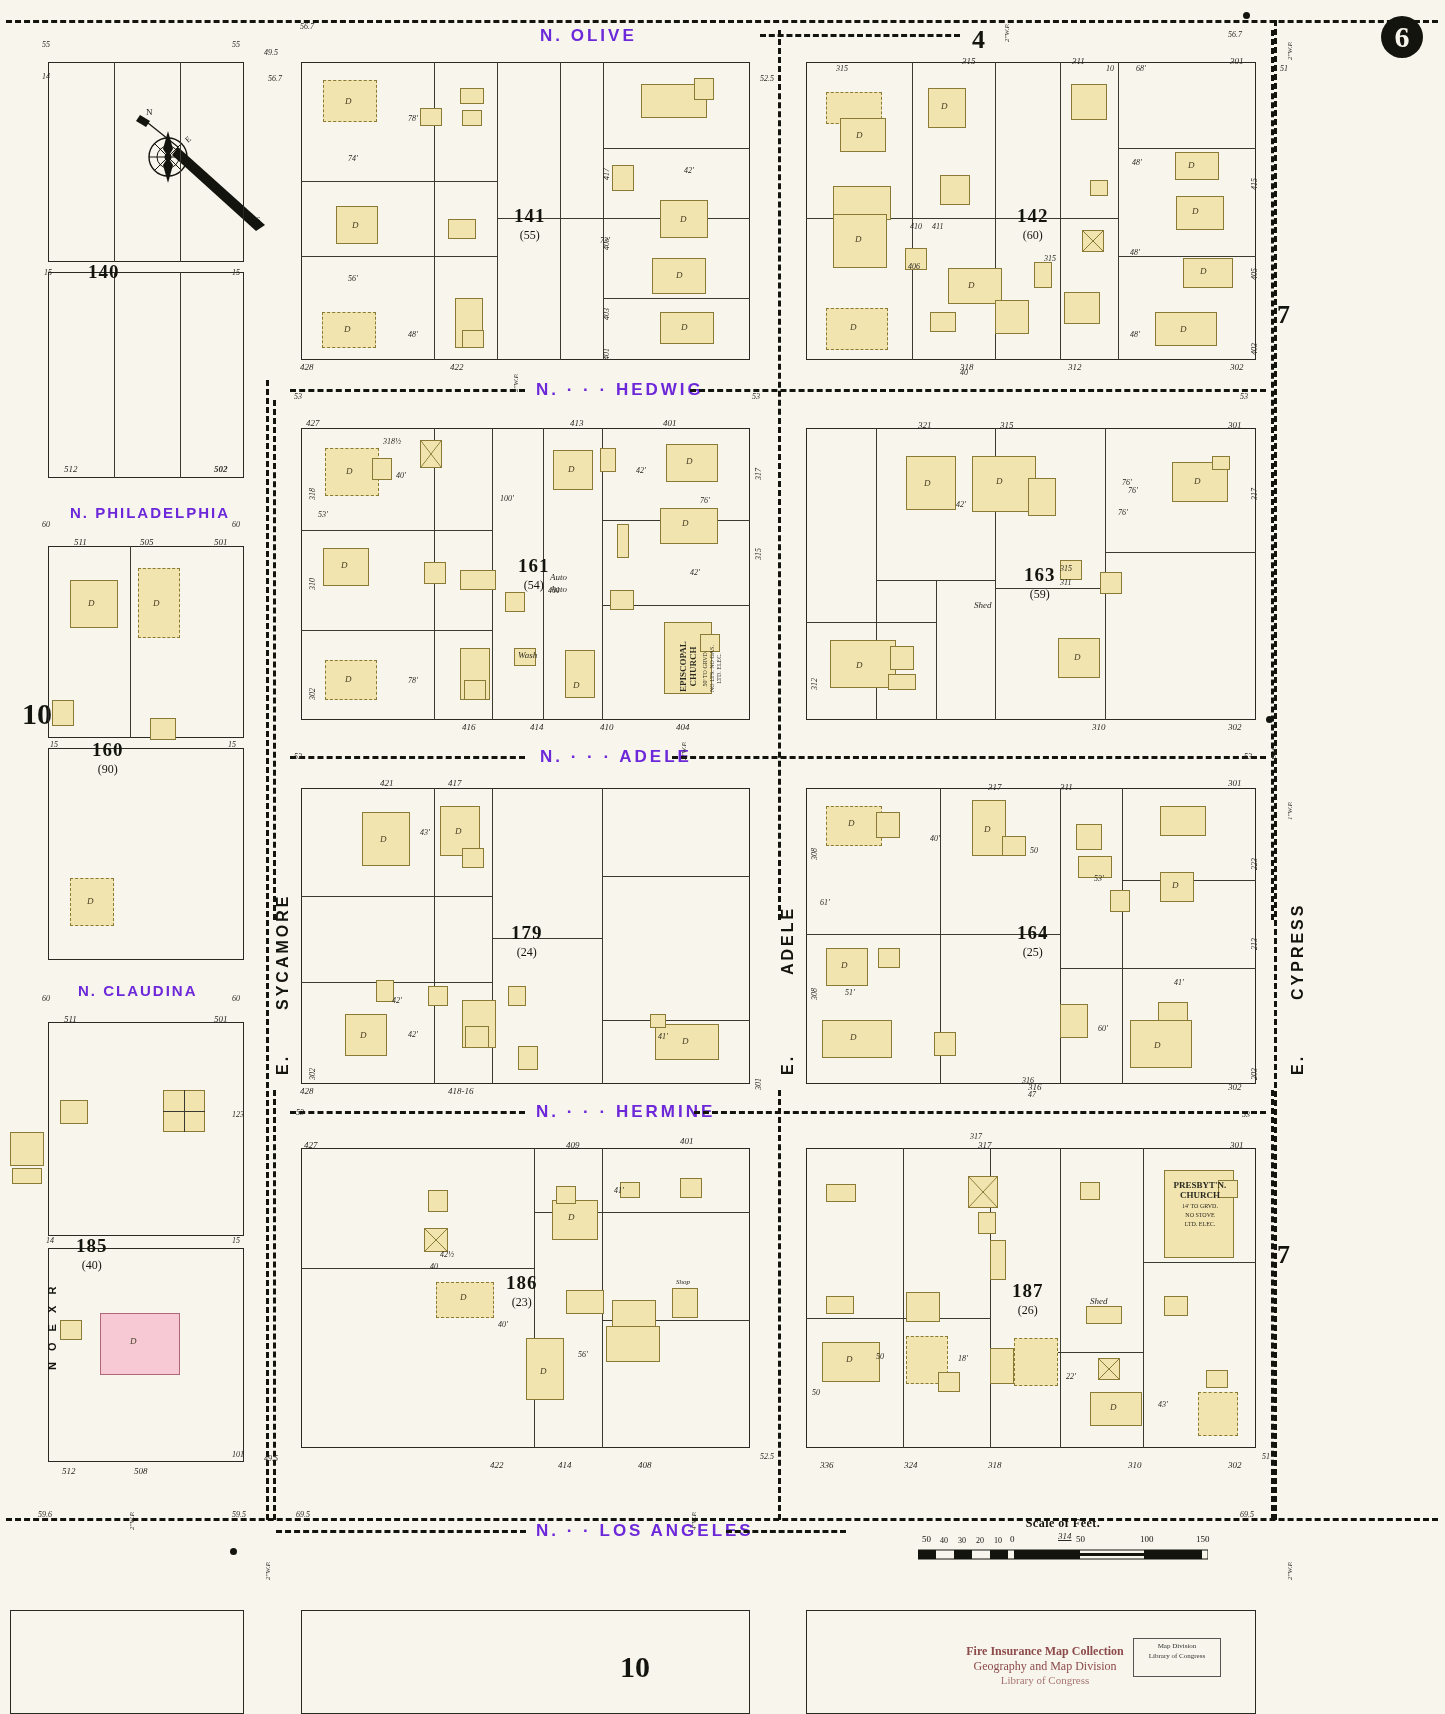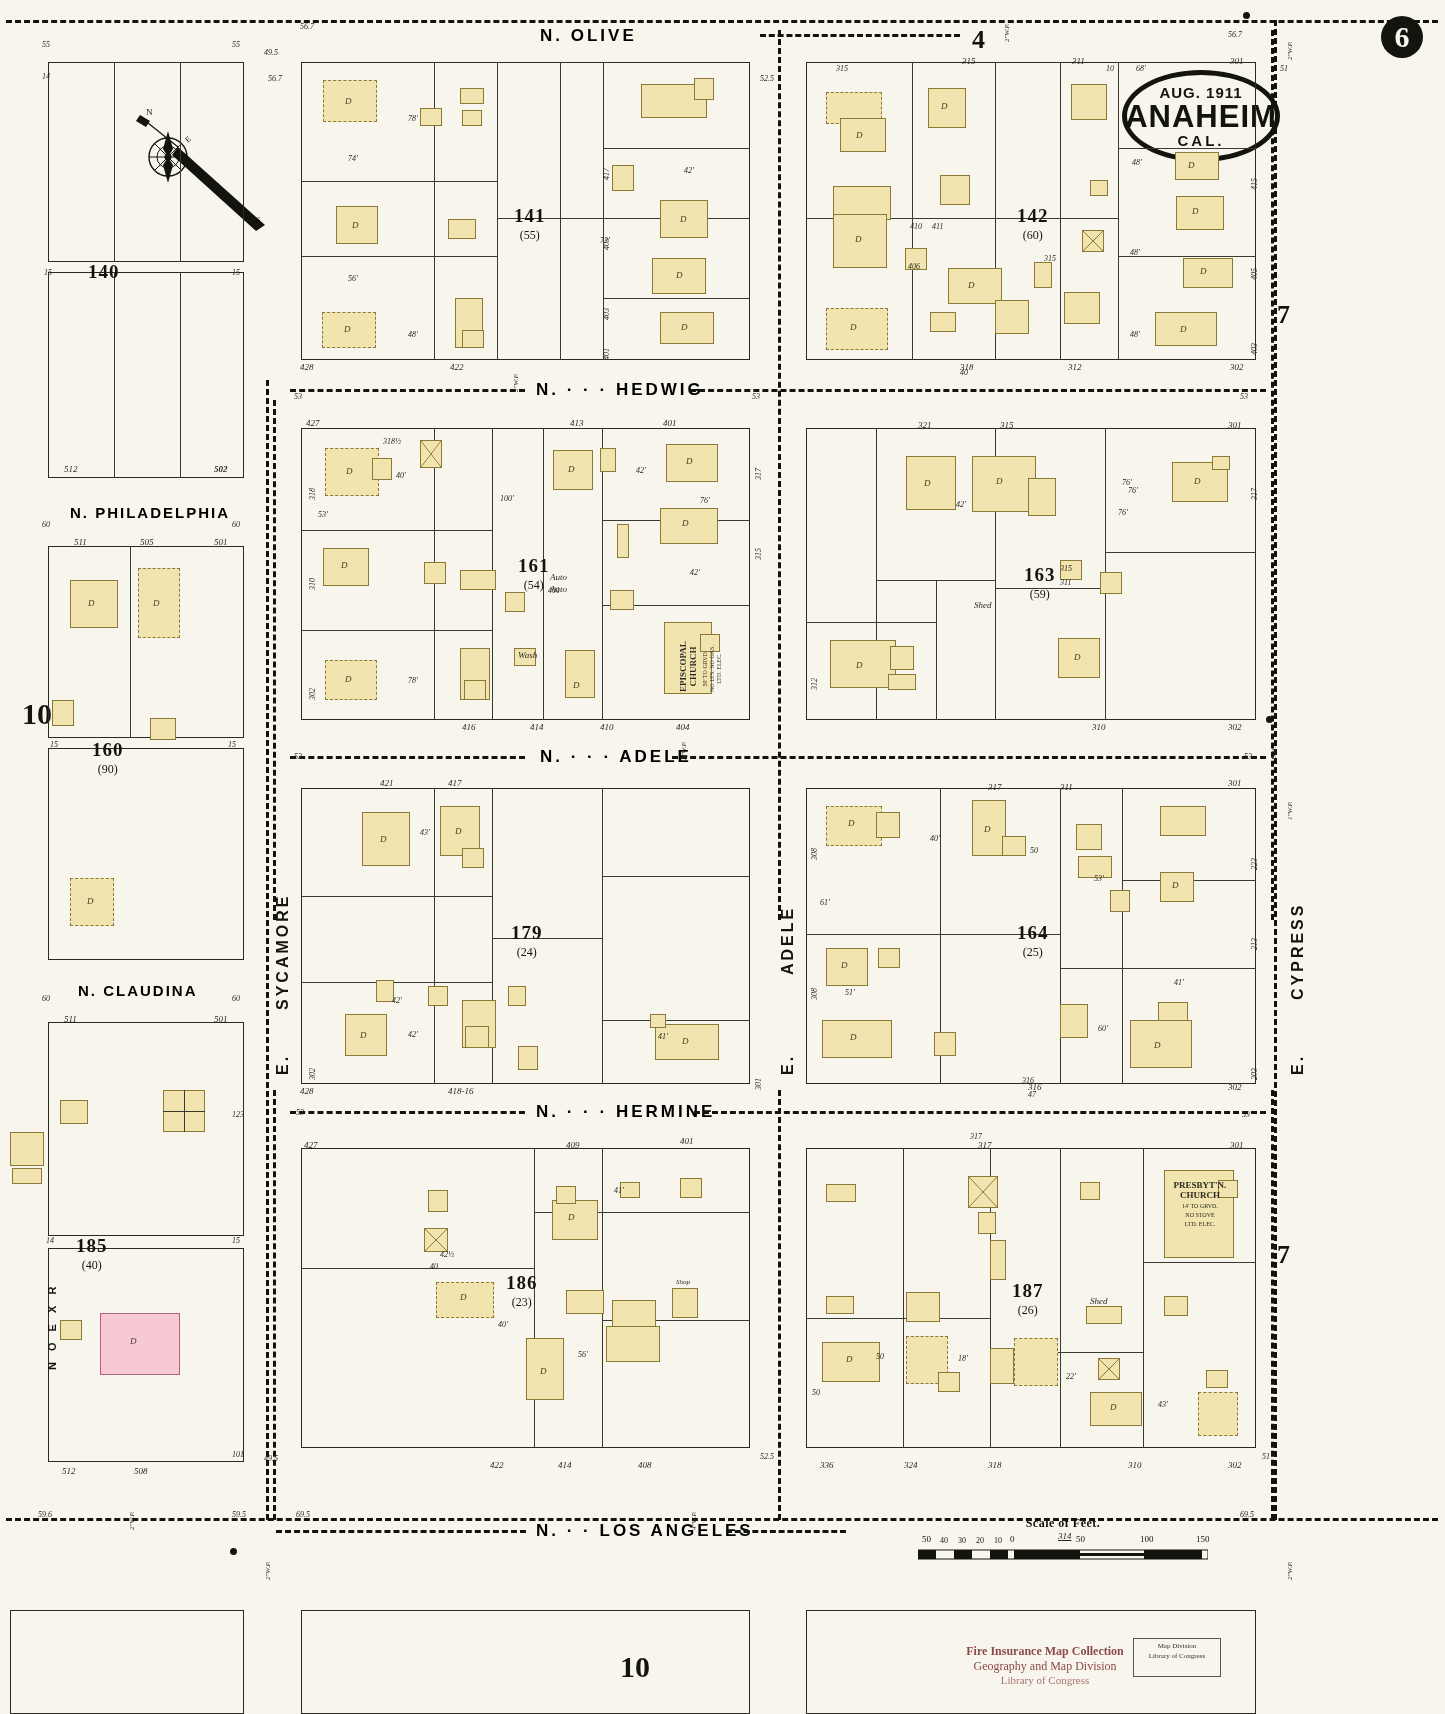--- a/index.html
+++ b/index.html
@@ -37,21 +37,21 @@
   }
   .bldg.xed::before{
     background:linear-gradient(to top right,transparent calc(50% - .7px),#8a7a35 50%,transparent calc(50% + .7px));
   }
   .bldg.xed::after{
     background:linear-gradient(to bottom right,transparent calc(50% - .7px),#8a7a35 50%,transparent calc(50% + .7px));
   }
   
   .street-h{
     position:absolute;font-family:"Liberation Sans",sans-serif;
-    font-weight:bold;letter-spacing:3px;color:#000000;white-space:nowrap;
+    font-weight:bold;letter-spacing:3px;color:#6d28d9;white-space:nowrap;
     font-size:17px;
     text-align:right;
   }
   .street-v{
     position:absolute;font-family:"Liberation Sans",sans-serif;
     font-weight:bold;letter-spacing:3px;color:#14140f;white-space:nowrap;
     font-size:16px;transform-origin:0 0;transform:rotate(-90deg);
   }
   .blocknum{
     position:absolute;font-family:"Liberation Serif",serif;
@@ -135,25 +135,20 @@
   <div class="dash-v" style="left:266px;top:380px;height:1140px;"></div>
 
   <div class="dotmark" style="left:1243px;top:12px;"></div>
   <div class="dotmark" style="left:1266px;top:716px;"></div>
   <div class="dotmark" style="left:230px;top:1548px;"></div>
 
   <div id="pagebadge" style="left:1381px;top:16px;">
     <span>6</span>
   </div>
 
-  <div id="cartouche" style="left:1122px;top:70px;width:148px;height:82px;">
-    <div class="c-date">AUG. 1911</div>
-    <div class="c-city">ANAHEIM</div>
-    <div class="c-state">CAL.</div>
-  </div>
 
   <div class="bigedge" style="left:972px;top:25px;">4</div>
   <div class="bigedge" style="left:1277px;top:300px;">7</div>
   <div class="bigedge" style="left:1277px;top:1240px;">7</div>
   <div class="bigedge" style="left:22px;top:697px;font-size:30px;">10</div>
   <div class="bigedge" style="left:620px;top:1650px;font-size:30px;">10</div>
 
   <svg id="compass" style="left:60px;top:95px;width:230px;height:140px;" viewBox="0 0 230 140">
     <line x1="88" y1="28" x2="118" y2="52" stroke="#14140f" stroke-width="1.2"></line>
     <g transform="translate(108,62)">

